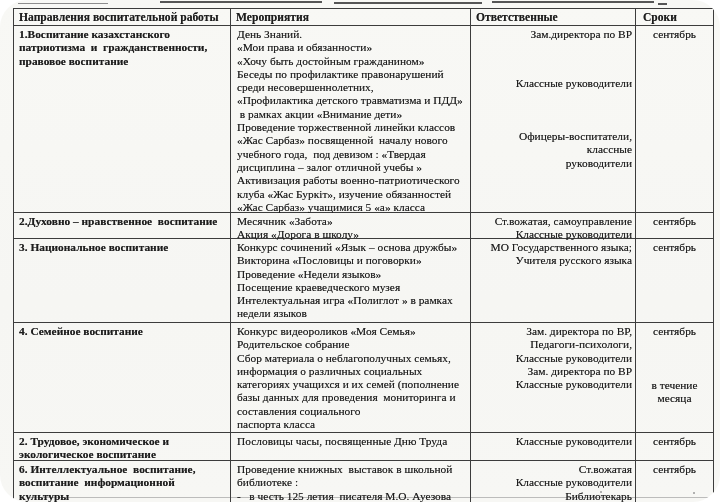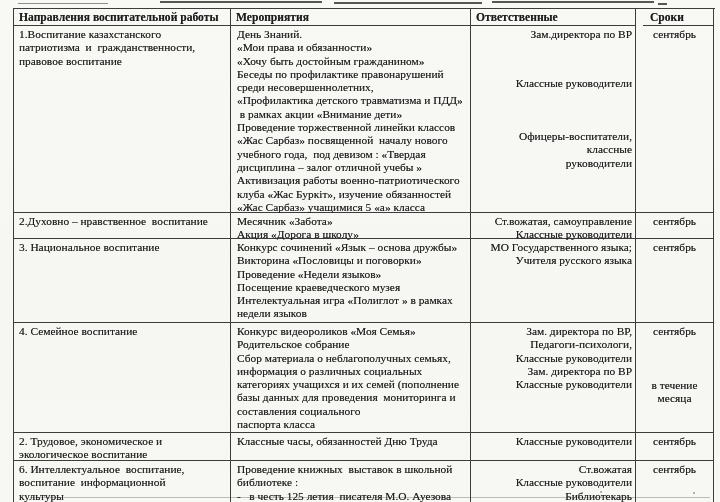--- a/index.html
+++ b/index.html
@@ -3,20 +3,21 @@
 <meta charset="utf-8">
 <style>
   html,body{margin:0;padding:0;}
   .page{
     position:relative;
     width:720px;height:502px;
     background:linear-gradient(180deg,#f8f8f5 0%,#f6f6f3 60%,#f7f7f4 100%);
     overflow:hidden;
     font-family:"Liberation Serif","DejaVu Serif",serif;
     color:#1d1d1d;
+    border-radius:27px;
   }
   .doc-table{
     position:absolute;left:13px;top:8px;
     width:701px;
     display:grid;
     grid-template-columns:217px 240px 165px 78px;
     grid-template-rows:17px 187px 26px 84px 110px 28px 62px;
     border-top:1px solid #3c3c3c;
     border-left:1px solid #3c3c3c;
   }
@@ -25,22 +26,22 @@
     border-right:1px solid #3c3c3c;
     border-bottom:1px solid #3c3c3c;
     box-sizing:border-box;
     font-size:11.4px;
     line-height:13.3px;
     white-space:pre-wrap;
     text-shadow:0 0 0.6px rgba(45,45,45,0.65);
     overflow:visible;
   }
   .hd{font-weight:700;font-size:11.6px;padding:2px 2px 0 5px;white-space:nowrap;overflow:hidden;}
-  .hd.h4{padding-left:7px;margin-left:7px;}
-  .c1{font-weight:400;padding:2px 3px 0 5px;}
+  .hd.h4{padding-left:7px;}
+  .c1{font-weight:700;padding:2px 3px 0 5px;}
   .c2{padding:2px 3px 0 6px;}
   .c3{padding:2px 3px 0 8px;text-align:right;}
   .c4{padding:2px 0 0 0;text-align:center;}
   .blk{position:absolute;left:8px;right:3px;}
   .blk-center{position:absolute;left:0;right:0;}
   .artifact{position:absolute;background:#565656;}
   .artifact.light{background:#8d8d8d;}
   .speck{position:absolute;width:2px;height:2px;background:#9a9a9a;border-radius:50%;}
 </style>
 </head>
@@ -134,21 +135,21 @@
 Классные руководители</div>
     </div>
     <div class="cell c4">
       <div class="blk-center" style="top:2px;">сентябрь</div>
       <div class="blk-center" style="top:56px;">в течение
 месяца</div>
     </div>
 
     <div class="cell c1">2. Трудовое, экономическое и
 экологическое воспитание</div>
-    <div class="cell c2">Классные часы, обязанностей Дню Труда</div>
+    <div class="cell c2">Пословицы часы, посвященные Дню Труда</div>
     <div class="cell c3">
       <div class="blk" style="top:2px;">Классные руководители</div>
     </div>
     <div class="cell c4">
       <div class="blk-center" style="top:2px;">сентябрь</div>
     </div>
 
     <div class="cell c1">6. Интеллектуальное  воспитание,
 воспитание  информационной
 культуры</div>

